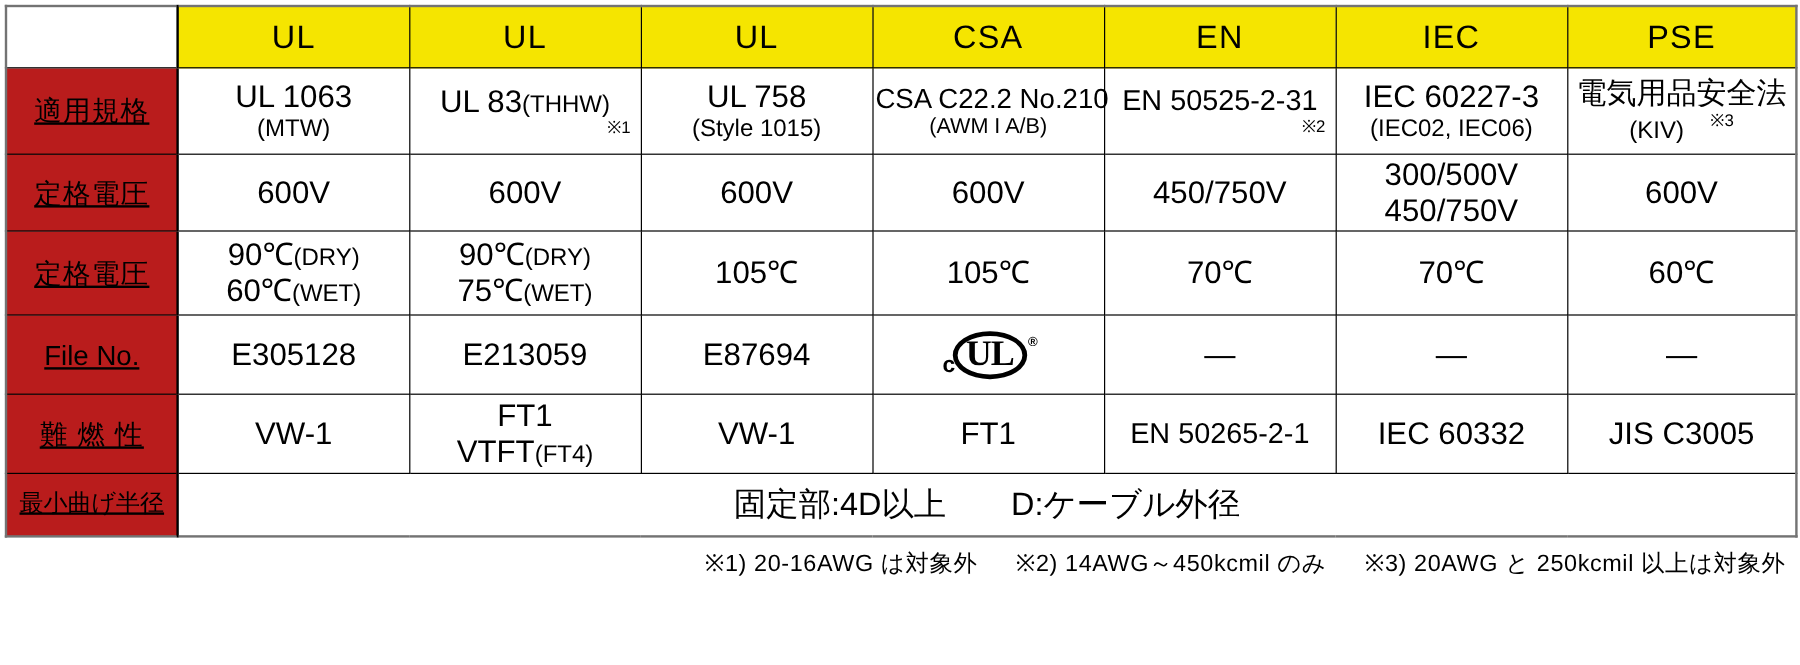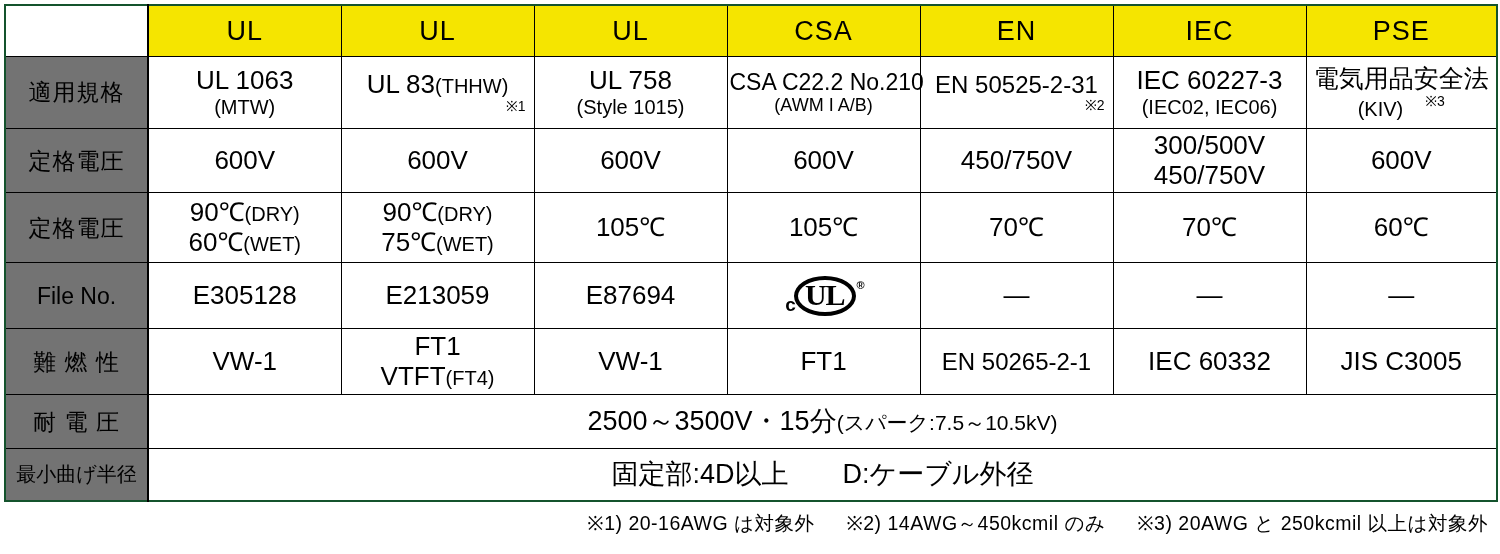--- a/index.html
+++ b/index.html
@@ -18,21 +18,21 @@
     position: relative;
     width: 1500px;
     height: 554px;
     box-sizing: border-box;
     padding: 4px 6px 0 4px;
   }
   table.spec {
     border-collapse: collapse;
     table-layout: fixed;
     width: 1492px;
-    border: 2px solid #14532d;
+    border: 2px solid #737373;
   }
   table.spec td, table.spec th {
     border: 1px solid #000;
     text-align: center;
     vertical-align: middle;
     padding: 2px 2px;
     line-height: 1.14;
     font-weight: normal;
   }
   
@@ -50,24 +50,25 @@
     border-right: 2px solid #000 !important;
   }
   .hdr {
     background: #f5e500;
     font-weight: bold;
     font-size: 27px;
     letter-spacing: 1px;
     height: 46px;
   }
   .rowhdr {
-    background: #737373;
+    background: #b91c1c;
     font-size: 23px;
     letter-spacing: 1px;
     border-right: 2px solid #000 !important;
+    text-decoration: underline;
   }
   .rowhdr.tight { letter-spacing: 0px; }
   .cell {
     font-size: 26px;
   }
   .cell .sub {
     font-size: 20px;
   }
   .cell .tiny {
     font-size: 14px;
@@ -243,24 +244,20 @@
         <span class="l1">FT1</span>
         <span class="l2"><span>VTFT</span><span class="sub">(FT4)</span></span>
       </td>
       <td class="cell">VW-1</td>
       <td class="cell">FT1</td>
       <td class="cell" style="font-size:24px;">EN 50265-2-1</td>
       <td class="cell">IEC 60332</td>
       <td class="cell">JIS C3005</td>
     </tr>
 
-    <tr class="r-with">
-      <td class="rowhdr">耐 電 圧</td>
-      <td class="wide-cell" colspan="7"><span>2500～3500V・15分</span><span class="sub">(スパーク:7.5～10.5kV)</span></td>
-    </tr>
 
     <tr class="r-bend">
       <td class="rowhdr" style="font-size:20px;letter-spacing:0px;">最小曲げ半径</td>
       <td class="wide-cell" colspan="7">固定部:4D以上　　D:ケーブル外径</td>
     </tr>
   </tbody>
     </table>
 
   <div class="notes">
     <span class="note">※1) 20-16AWG は対象外</span>

